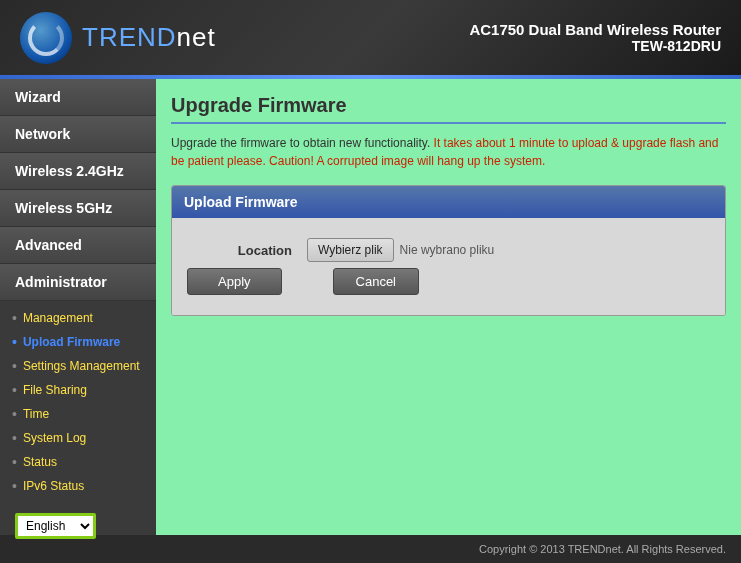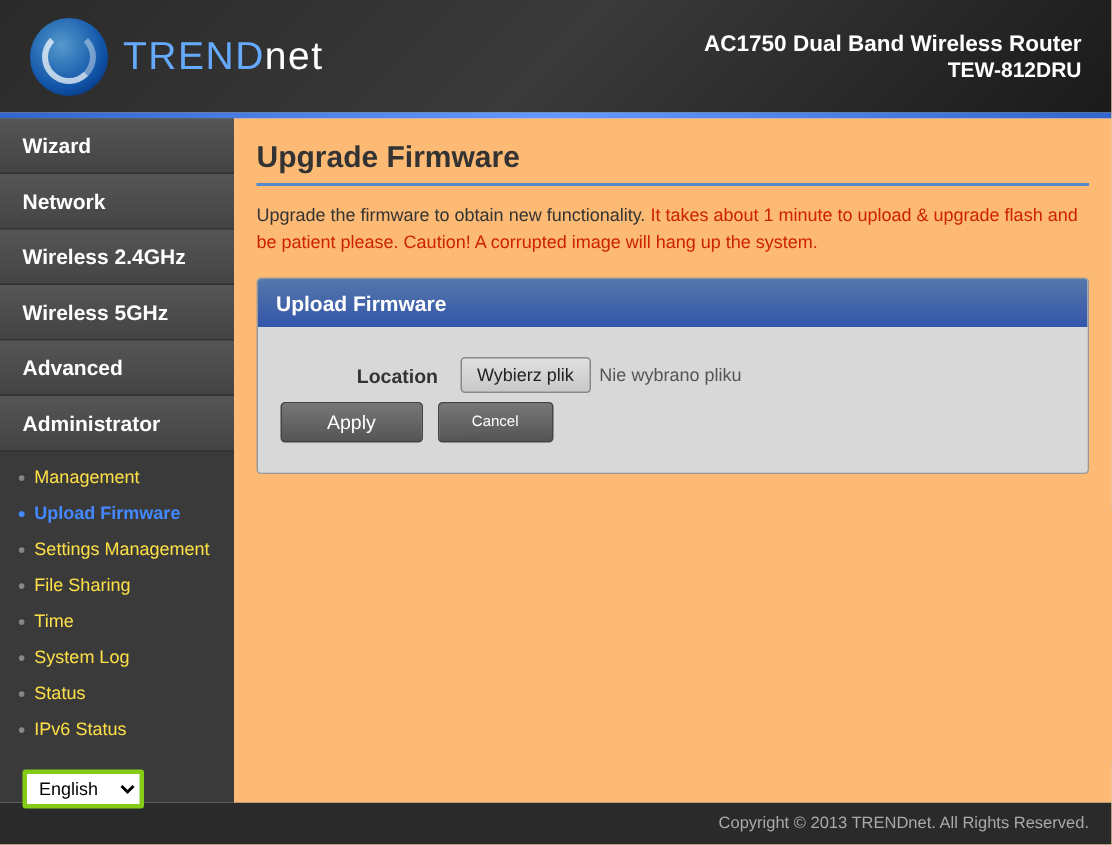--- a/index.html
+++ b/index.html
@@ -141,21 +141,21 @@
       border: 3px solid #84cc16;
       padding: 2px 4px;
       font-size: 12px;
       cursor: pointer;
       border-radius: 2px;
     }
 
     
     .content {
       flex: 1;
-      background: #fdba74;
+      background: #86efac;
       padding: 15px;
       overflow-y: auto;
     }
     .page-title {
       font-size: 20px;
       font-weight: bold;
       color: #333;
       margin-bottom: 10px;
       padding-bottom: 5px;
       border-bottom: 2px solid #5588cc;
@@ -234,22 +234,23 @@
       padding: 5px 30px;
       font-size: 13px;
       cursor: pointer;
     }
     .btn-cancel {
       background: linear-gradient(to bottom, #777, #555);
       color: white;
       border: 1px solid #444;
       border-radius: 3px;
       padding: 5px 22px;
-      font-size: 10px;
-      cursor: pointer;
+      font-size: 13px;
+      cursor: pointer;
+      margin-left: 41px;
     }
 
     
     .footer {
       height: 28px;
       background: #2a2a2a;
       display: flex;
       align-items: center;
       justify-content: flex-end;
       padding: 0 15px;

